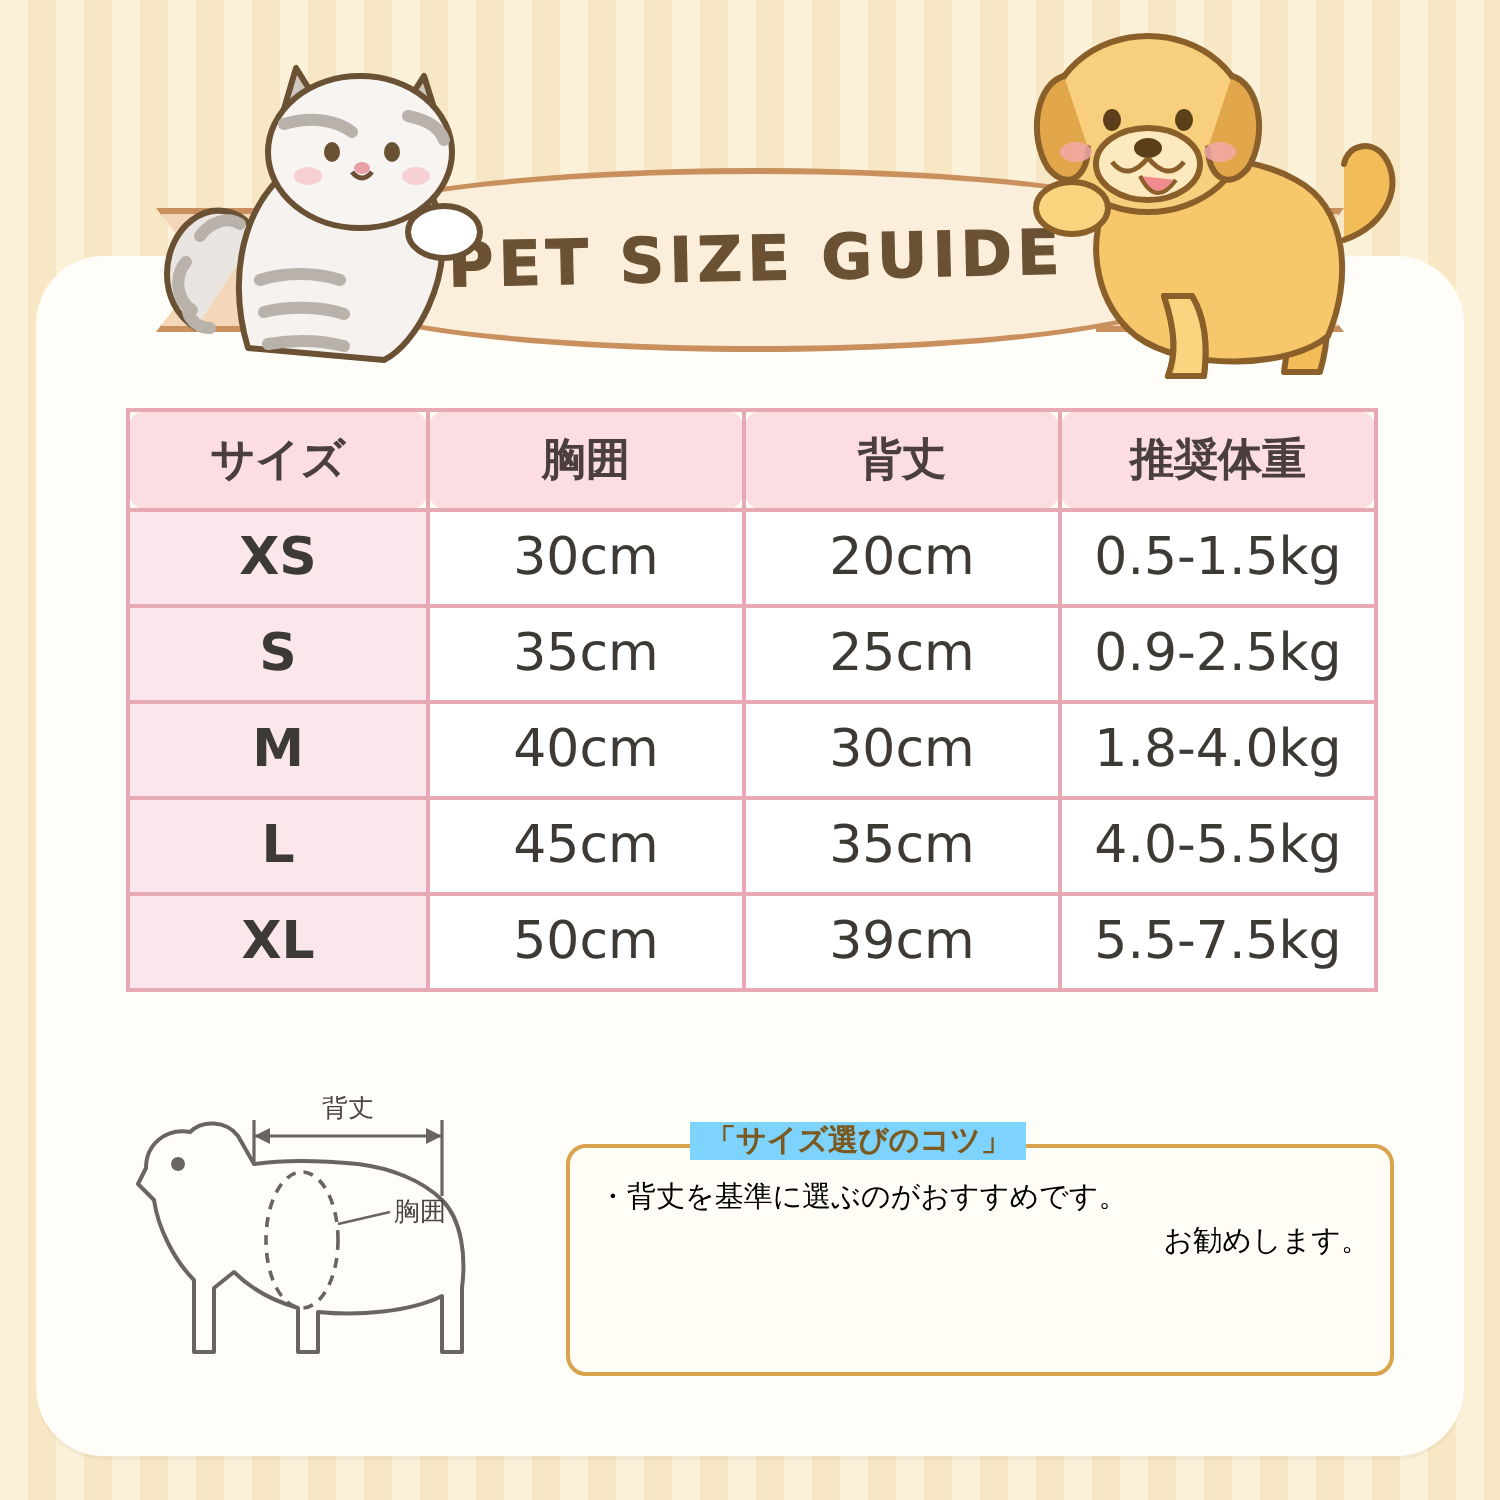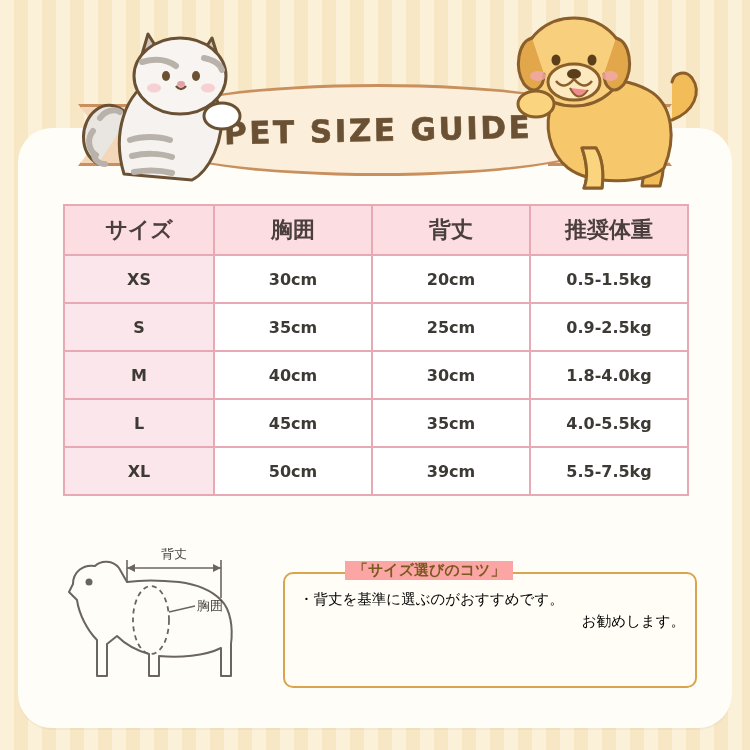--- a/index.html
+++ b/index.html
@@ -106,38 +106,39 @@
     width: 624px;
     table-layout: fixed;
   }
   table, th, td {
     border: 2px solid #e7a9b4;
   }
   th, td {
     height: 44px;
     text-align: center;
     vertical-align: middle;
-    font-size: 16px;
+    font-size: 26px;
     color: #3d3a36;
     font-family: "DejaVu Sans", sans-serif;
   }
   thead th {
     background: #fbdde2;
     font-weight: bold;
     font-size: 22px;
     color: #4a3f3c;
     height: 46px;
+    border-radius: 10px;
   }
   tbody td.sizecell {
     background: #fbe7eb;
     font-weight: bold;
   }
   tbody td {
     background: #ffffff;
-    font-weight: bold;
+    font-weight: normal;
   }
   col.c1 { width: 150px; }
   col.c2 { width: 158px; }
   col.c3 { width: 158px; }
   col.c4 { width: 158px; }
 
   
   #bottom {
     position: absolute;
     left: 55px;
@@ -159,21 +160,21 @@
     width: 410px;
     height: 112px;
     border: 2px solid #d8a44e;
     border-radius: 10px;
     background: #fffdf6;
   }
   #tips-title {
     position: absolute;
     left: 60px;
     top: -13px;
-    background: #fca5a5;
+    background: #7dd3fc;
     padding: 0 8px;
     font-size: 15px;
     font-weight: bold;
     color: #7a5a20;
     white-space: nowrap;
   }
   .tip-line {
     font-size: 14.5px;
     color: #000000;
     line-height: 1.55;

